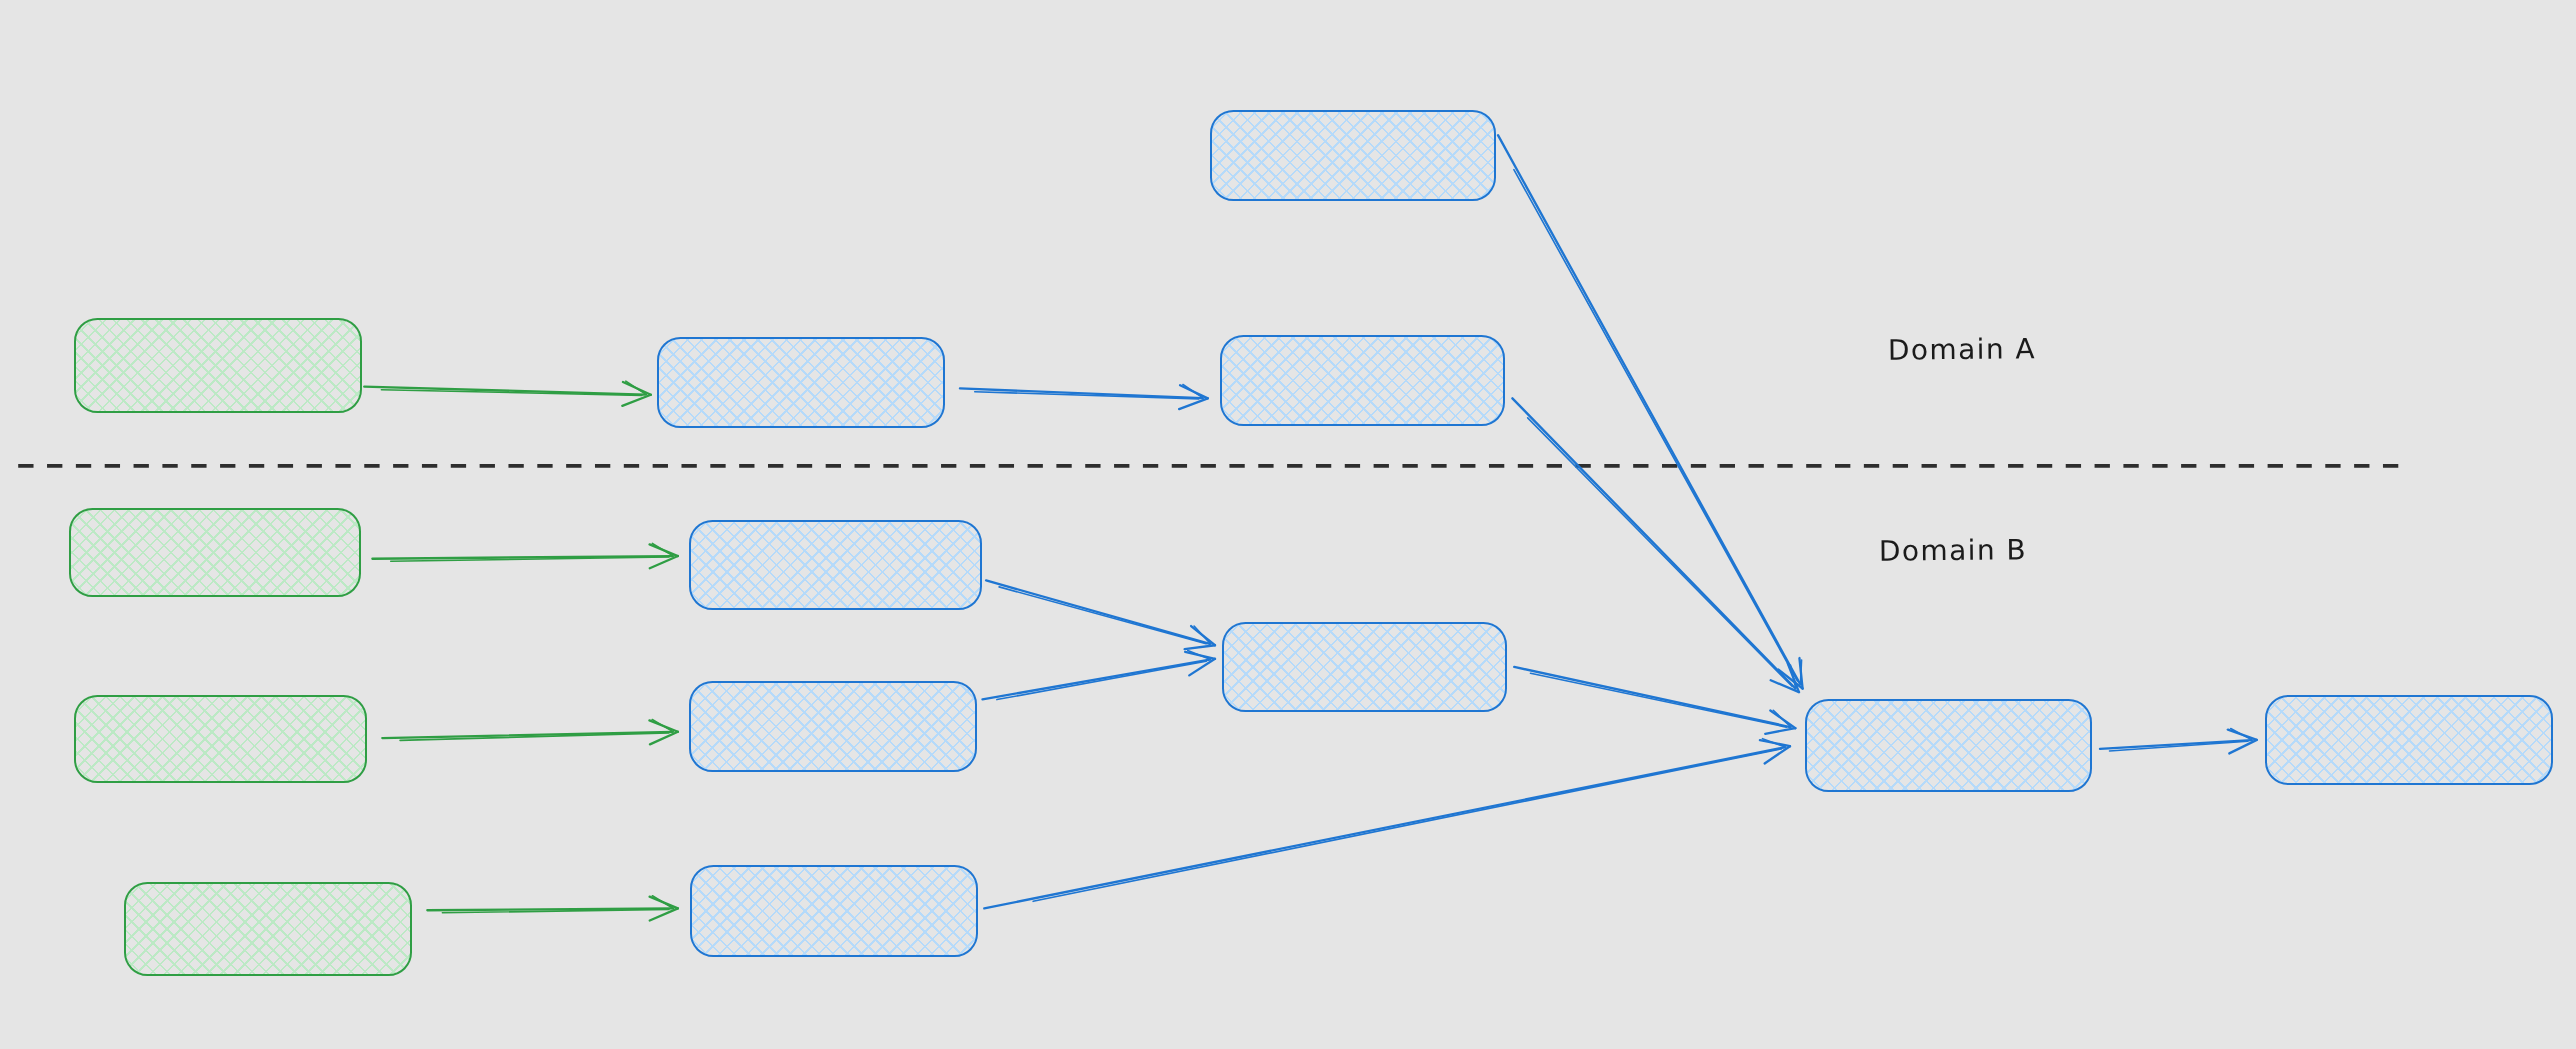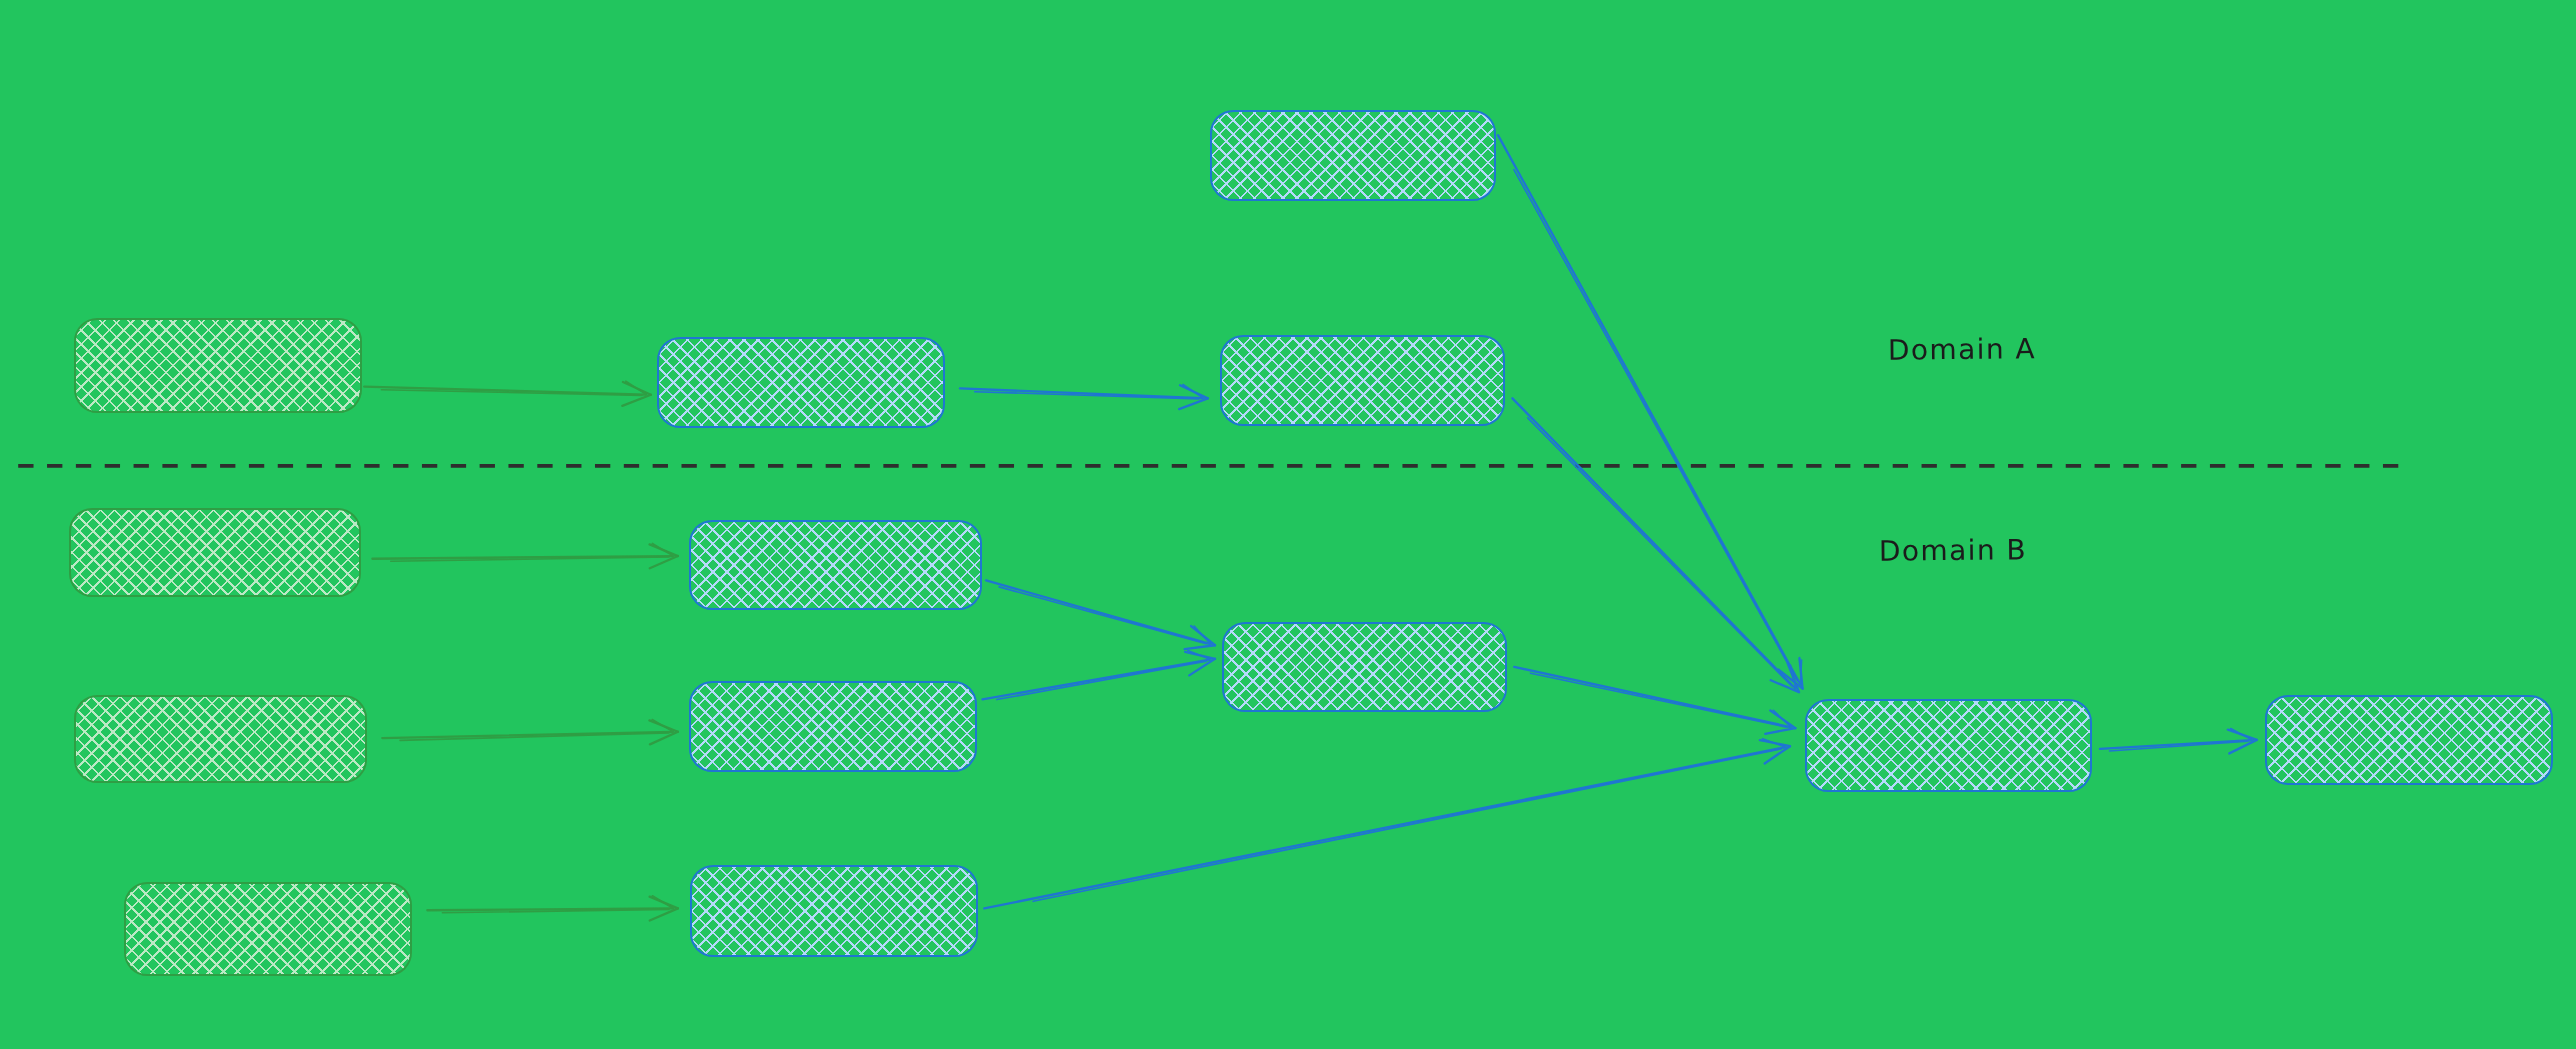--- a/index.html
+++ b/index.html
@@ -38,21 +38,21 @@
   }
   #edge-layer{
     position:absolute;left:0;top:0;
     pointer-events:none;
   }
   #edge-layer g{pointer-events:stroke;}
 </style>
 </head>
 <body>
 
-<div id="canvas" style="--blue-stroke: #1f76d2; --blue-hatch: #b5dafa; --green-stroke: #2f9e44; --green-hatch: #bce9c5; --label-color: #1b1b1b; width: 2576px; height: 1049px; background: #22c55e;">
+<div id="canvas" style="--blue-stroke: #1f76d2; --blue-hatch: #b5dafa; --green-stroke: #2f9e44; --green-hatch: #bce9c5; --label-color: #1b1b1b; width: 2576px; height: 1049px; background: #e5e5e5;">
   <svg id="edge-layer" width="2576" height="1049" viewBox="0 0 2858 1164">
       <g>
         <line x1="20" y1="517" x2="2675" y2="517" stroke="#2e2e2e" stroke-width="4" stroke-linecap="butt" stroke-dasharray="17 15"></line>
       </g>
       <g>
         <line x1="404" y1="429" x2="716.0024015477602" y2="437.8302566475781" stroke="#2f9e44" stroke-width="2.6" stroke-linecap="round"></line>
         <line x1="422.99512832378906" y1="432.5387992261199" x2="711.9757120208634" y2="438.71669415467017" stroke="#2f9e44" stroke-width="1.8" stroke-linecap="round"></line>
         <line x1="722" y1="438" x2="691.0710340362516" y2="423.8791266412698" stroke="#2f9e44" stroke-width="2.6" stroke-linecap="round"></line>
         <line x1="722" y1="438" x2="690.3218873871805" y2="450.34897490845" stroke="#2f9e44" stroke-width="2.6" stroke-linecap="round"></line>
         <line x1="717.0020012898002" y1="437.8585472063151" x2="694.2248252323619" y2="422.9911247380975" stroke="#2f9e44" stroke-width="1.8" stroke-linecap="round"></line>

